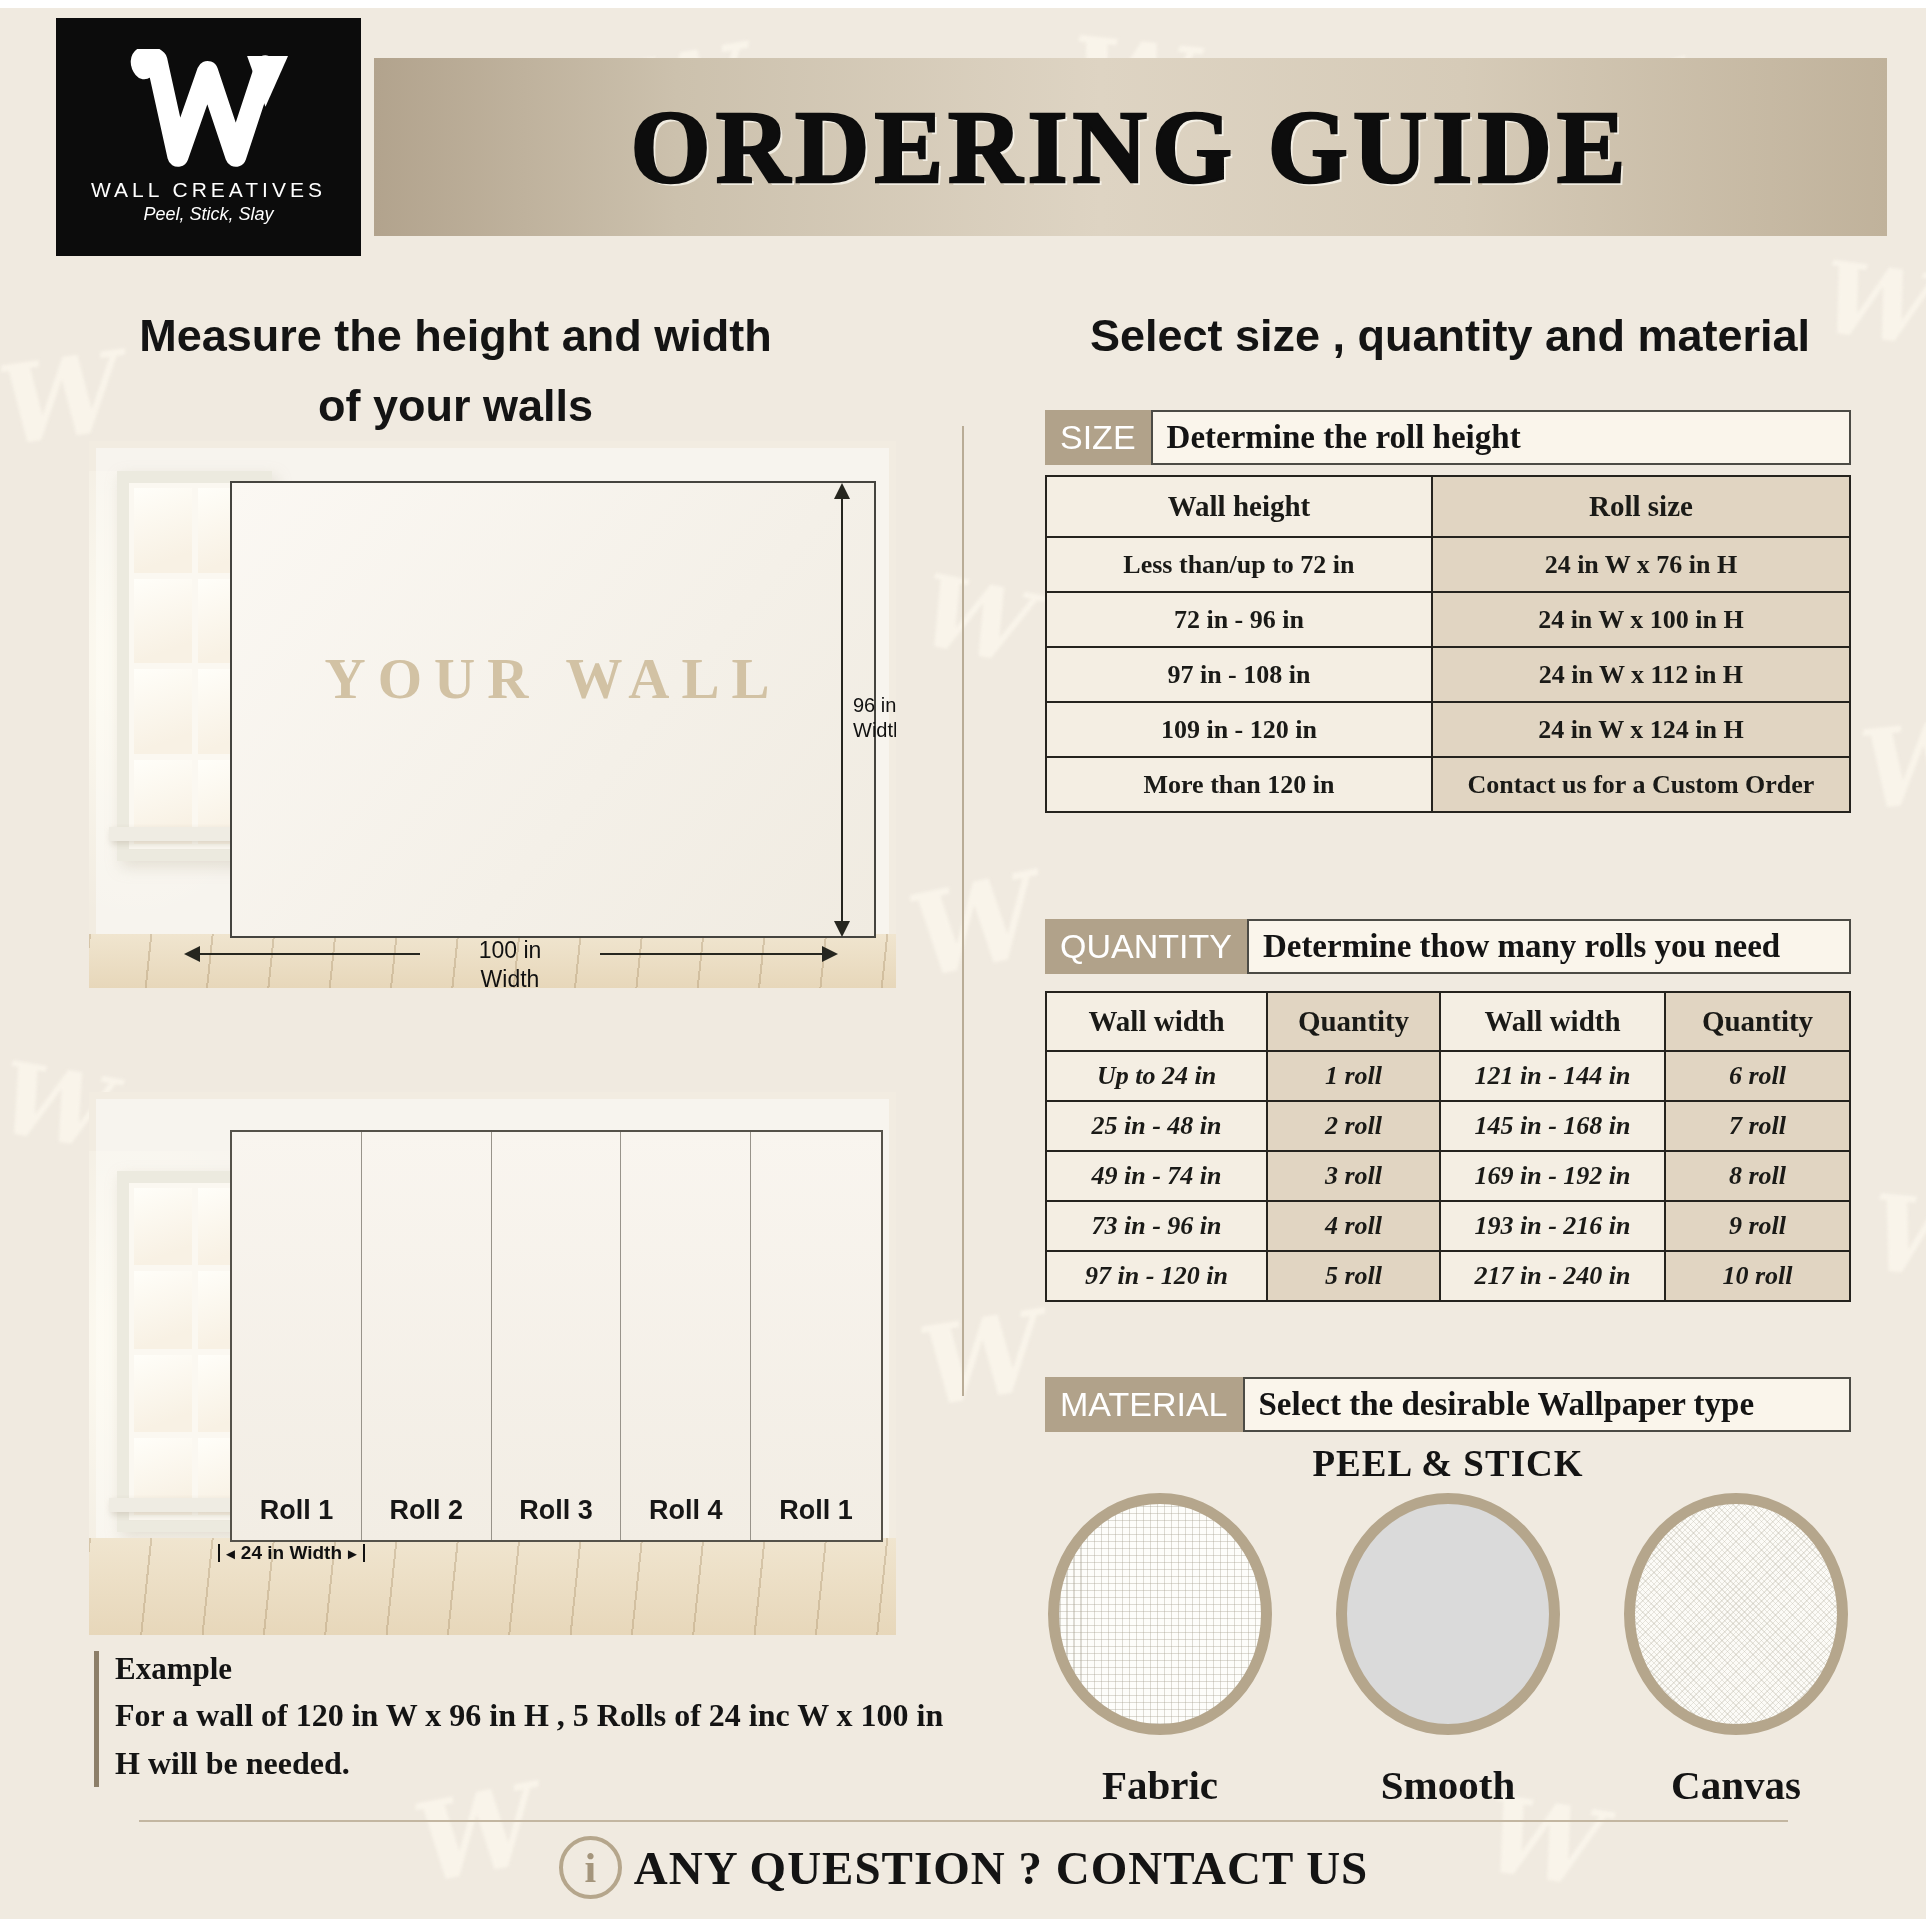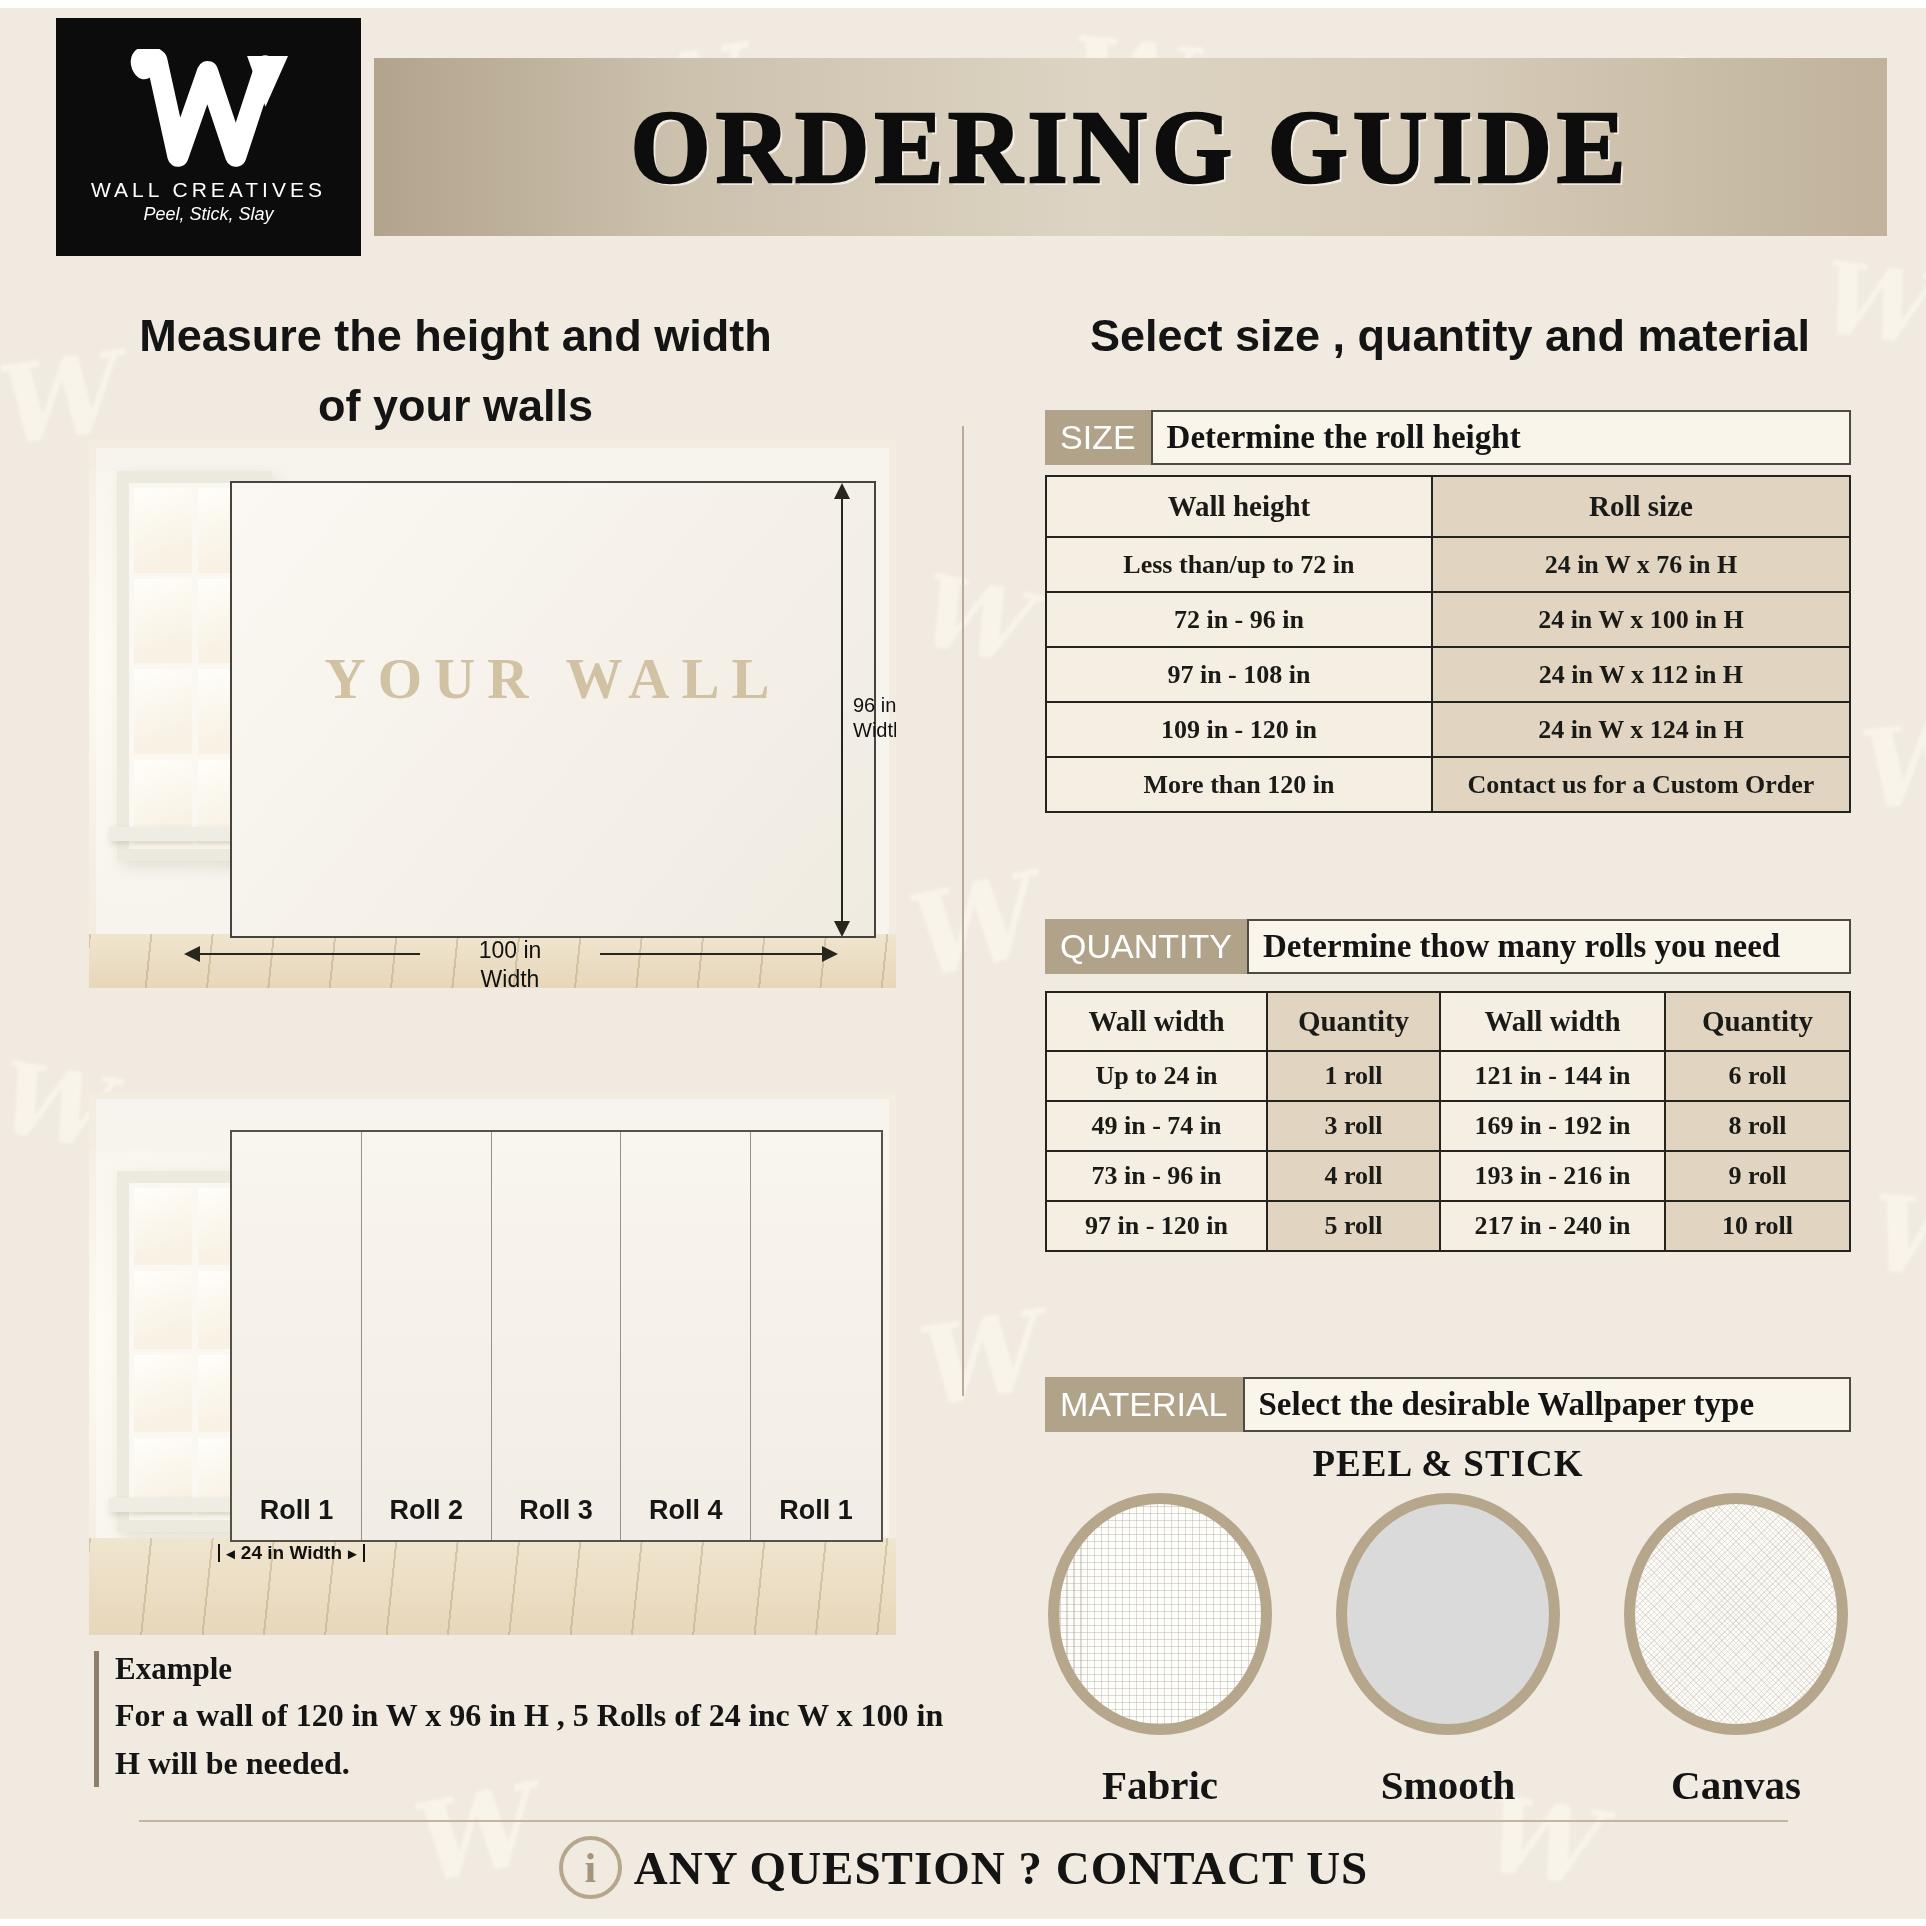--- a/index.html
+++ b/index.html
@@ -86,21 +86,21 @@
   .tbl{position:absolute;left:1045px;width:806px;border-collapse:collapse;z-index:1;
     font-family:"Liberation Serif",serif;}
   .tbl th,.tbl td{border:2.5px solid #25231e;text-align:center;font-weight:bold;color:#1a1a17;}
   .tbl th{font-size:29px;}
   .tbl td{font-size:26px;}
   #size-table{top:467px;}
   #size-table th{height:57px;}
   #size-table td{height:51px;}
   #qty-table{top:983px;}
   #qty-table th{height:55px;}
-  #qty-table td{height:46px;}
+  #qty-table td{height:46px;font-style:italic;}
   .cream{background:#f4eee3;}
   .tan{background:#e1d5c2;}
   .peel-stick{position:absolute;left:1045px;top:1434px;width:806px;text-align:center;
     font-size:37px;font-weight:bold;letter-spacing:1px;z-index:1;}
   .mat-row{position:absolute;left:1045px;top:1485px;width:806px;display:flex;
     justify-content:space-between;z-index:1;}
   .mat{width:230px;display:flex;flex-direction:column;align-items:center;}
   .circle{width:202px;height:220px;border-radius:50%;border:11px solid #b5a68c;}
   .c-smooth{background:#dadada;}
   .c-fabric{background-color:#fdfdfa;
@@ -295,20 +295,26 @@
       <th class="cream">Wall width</th>
       <th class="tan">Quantity</th>
     </tr>
     <tr>
       <td class="cream">Up to 24 in</td>
       <td class="tan">1 roll</td>
       <td class="cream">121 in - 144 in</td>
       <td class="tan">6 roll</td>
     </tr>
     <tr>
+      <td class="cream">25 in - 48 in</td>
+      <td class="tan">2 roll</td>
+      <td class="cream">145 in - 168 in</td>
+      <td class="tan">7 roll</td>
+    </tr>
+    <tr>
       <td class="cream">49 in - 74 in</td>
       <td class="tan">3 roll</td>
       <td class="cream">169 in - 192 in</td>
       <td class="tan">8 roll</td>
     </tr>
     <tr>
       <td class="cream">73 in - 96 in</td>
       <td class="tan">4 roll</td>
       <td class="cream">193 in - 216 in</td>
       <td class="tan">9 roll</td>

